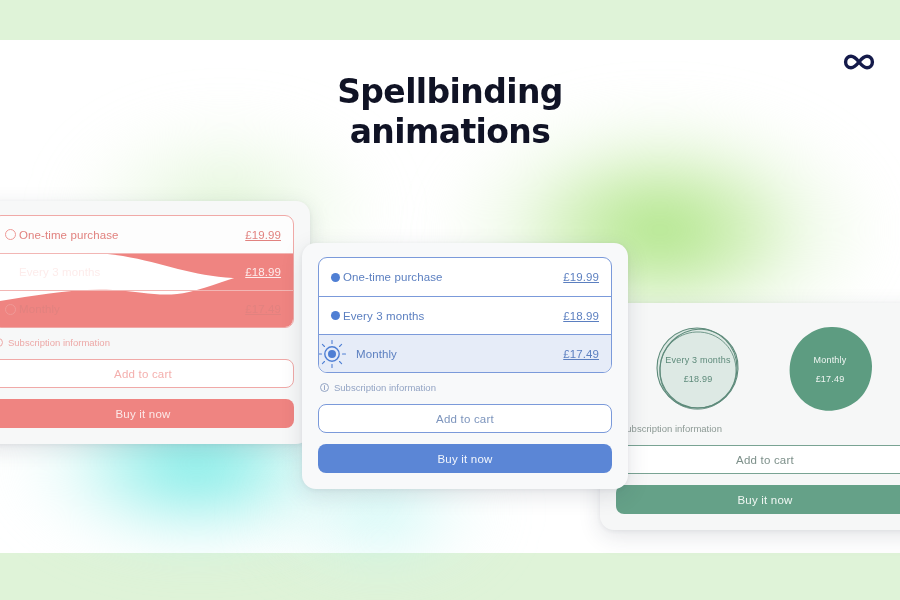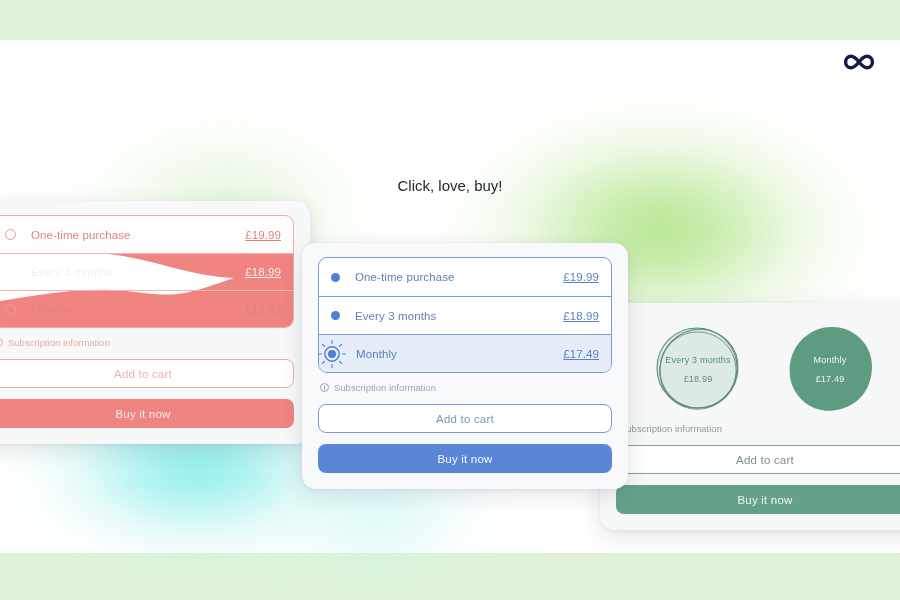--- a/index.html
+++ b/index.html
@@ -104,21 +104,21 @@
     position: relative;
   }
   .opt-row {
     position: relative;
     display: flex; align-items: center;
     height: 37px;
     padding: 0 12px;
     font-size: 11.5px;
     z-index: 2;
   }
-  .opt-row .label { flex: 1 1 auto; margin-left: 15px; letter-spacing: .1px; }
+  .opt-row .label { flex: 1 1 auto; margin-left: 3px; letter-spacing: .1px; }
   .opt-row .price { flex: 0 0 auto; letter-spacing: .1px; text-decoration: underline; }
   .radio {
     flex: 0 0 auto;
     width: 11px; height: 11px;
     border-radius: 50%;
     position: relative;
   }
 
   
   .card-pink .opt-group {
@@ -241,21 +241,24 @@
   <div class="bg-blob blob-cyan2"></div>
 
   <div class="logo">
     <svg width="34" height="20" viewBox="0 0 34 20" aria-hidden="true">
       <path d="M9 4.3c3.1 0 5.1 2.1 8 5.7 2.9 3.6 4.9 5.7 8 5.7 3.1 0 5.4-2.5 5.4-5.7
                S28.1 4.3 25 4.3c-3.1 0-5.1 2.1-8 5.7-2.9 3.6-4.9 5.7-8 5.7-3.1 0-5.4-2.5-5.4-5.7
                S5.9 4.3 9 4.3z" fill="none" stroke="#141a4a" stroke-width="3.4" stroke-linecap="round"></path>
     </svg>
   </div>
 
-  <div class="subhead">Click, love, buy!</div>
+  <div class="headline">
+    <span class="l1">Spellbinding</span>
+    <span class="l2">animations</span>
+  </div>
 
   <div class="card card-pink">
     <div class="opt-group">
 
       <svg class="pink-fill" viewBox="0 0 300 111" preserveAspectRatio="none">
         <path d="M0,37 L300,37 L300,74 L0,74 Z" fill="#ef8481"></path>
         <path d="M0,37 C60,37 95,34 130,40 C170,47 200,60 240,62 C268,63 288,58 300,52
                  L300,112 L0,112 Z" fill="#ffffff"></path>
         <path d="M0,86 C40,80 78,72 120,74 C152,76 170,82 196,76 C226,69 252,55 300,48
                  L300,112 L0,112 Z" fill="#ef8481"></path>

